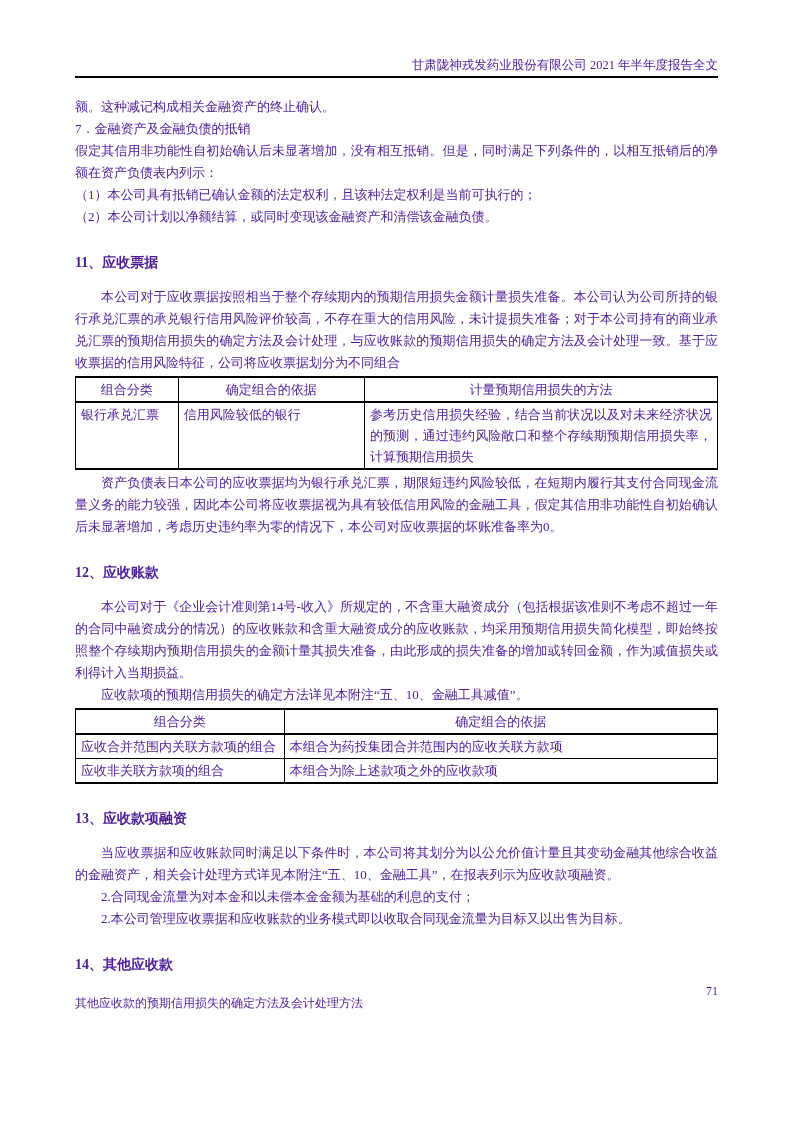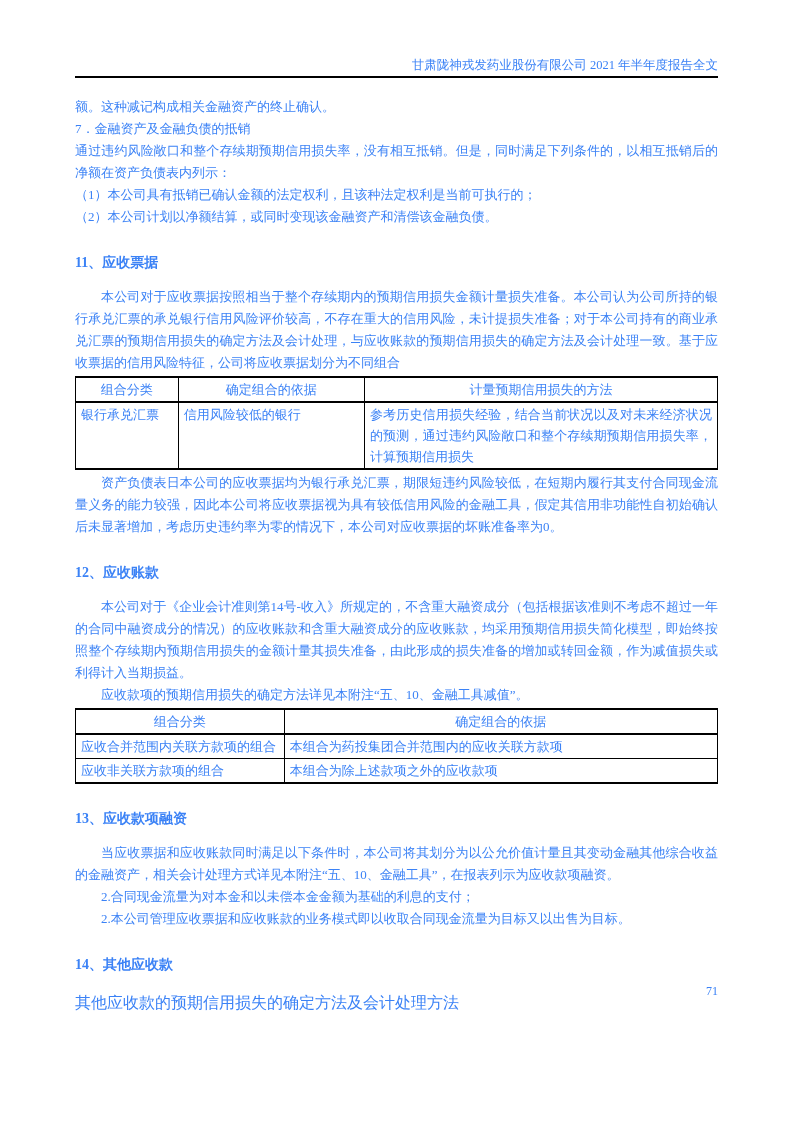--- a/index.html
+++ b/index.html
@@ -3,21 +3,21 @@
 <meta charset="utf-8">
 <style>
   * { margin: 0; padding: 0; box-sizing: border-box; }
   html, body { background: #888; }
   .page {
     position: relative;
     width: 793px;
     height: 1122px;
     margin: 0 auto;
     background: #ffffff;
-    color: #3b82f6;
+    color: #4c1d95;
     font-family: "Liberation Serif", "DejaVu Serif", serif;
     font-size: 13px;
     line-height: 22px;
     padding: 57px 75px 0 75px;
     overflow: hidden;
   }
   .doc-header-title {
     text-align: right;
     font-size: 12.5px;
     line-height: 16px;
@@ -55,40 +55,40 @@
     text-align: center;
     border-bottom: 2px solid #000;
   }
   .tbl td.just { text-align: justify; }
   .t1-c1 { width: 16%; }
   .t1-c2 { width: 29%; }
   .t1-c3 { width: 55%; }
   .t2-c1 { width: 32.5%; }
   .t2-c2 { width: 67.5%; }
   .sec13-gap { margin-top: 36px; }
-  .small-line { font-size: 16px; margin-top: 16px; }
+  .small-line { font-size: 12px; margin-top: 16px; }
   .page-number {
     position: absolute;
     right: 75px;
     top: 980px;
     font-size: 12px;
   }
 </style>
 </head>
 <body>
 
 <div class="page">
 
   <div class="doc-header-title">甘肃陇神戎发药业股份有限公司 2021 年半年度报告全文</div>
   <hr class="header-rule">
 
   <p class="para intro">额。这种减记构成相关金融资产的终止确认。</p>
 
   <p class="para">7．金融资产及金融负债的抵销</p>
-  <p class="para">通过违约风险敞口和整个存续期预期信用损失率，没有相互抵销。但是，同时满足下列条件的，以相互抵销后的净额在资产负债表内列示：</p>
+  <p class="para">假定其信用非功能性自初始确认后未显著增加，没有相互抵销。但是，同时满足下列条件的，以相互抵销后的净额在资产负债表内列示：</p>
   <p class="para">（1）本公司具有抵销已确认金额的法定权利，且该种法定权利是当前可执行的；</p>
   <p class="para">（2）本公司计划以净额结算，或同时变现该金融资产和清偿该金融负债。</p>
 
   <h2 class="sec-heading">11、应收票据</h2>
   <p class="para indent after-heading">本公司对于应收票据按照相当于整个存续期内的预期信用损失金额计量损失准备。本公司认为公司所持的银行承兑汇票的承兑银行信用风险评价较高，不存在重大的信用风险，未计提损失准备；对于本公司持有的商业承兑汇票的预期信用损失的确定方法及会计处理，与应收账款的预期信用损失的确定方法及会计处理一致。基于应收票据的信用风险特征，公司将应收票据划分为不同组合</p>
 
   <table class="tbl">
     <thead>
       <tr>
         <th class="t1-c1">组合分类</th>

